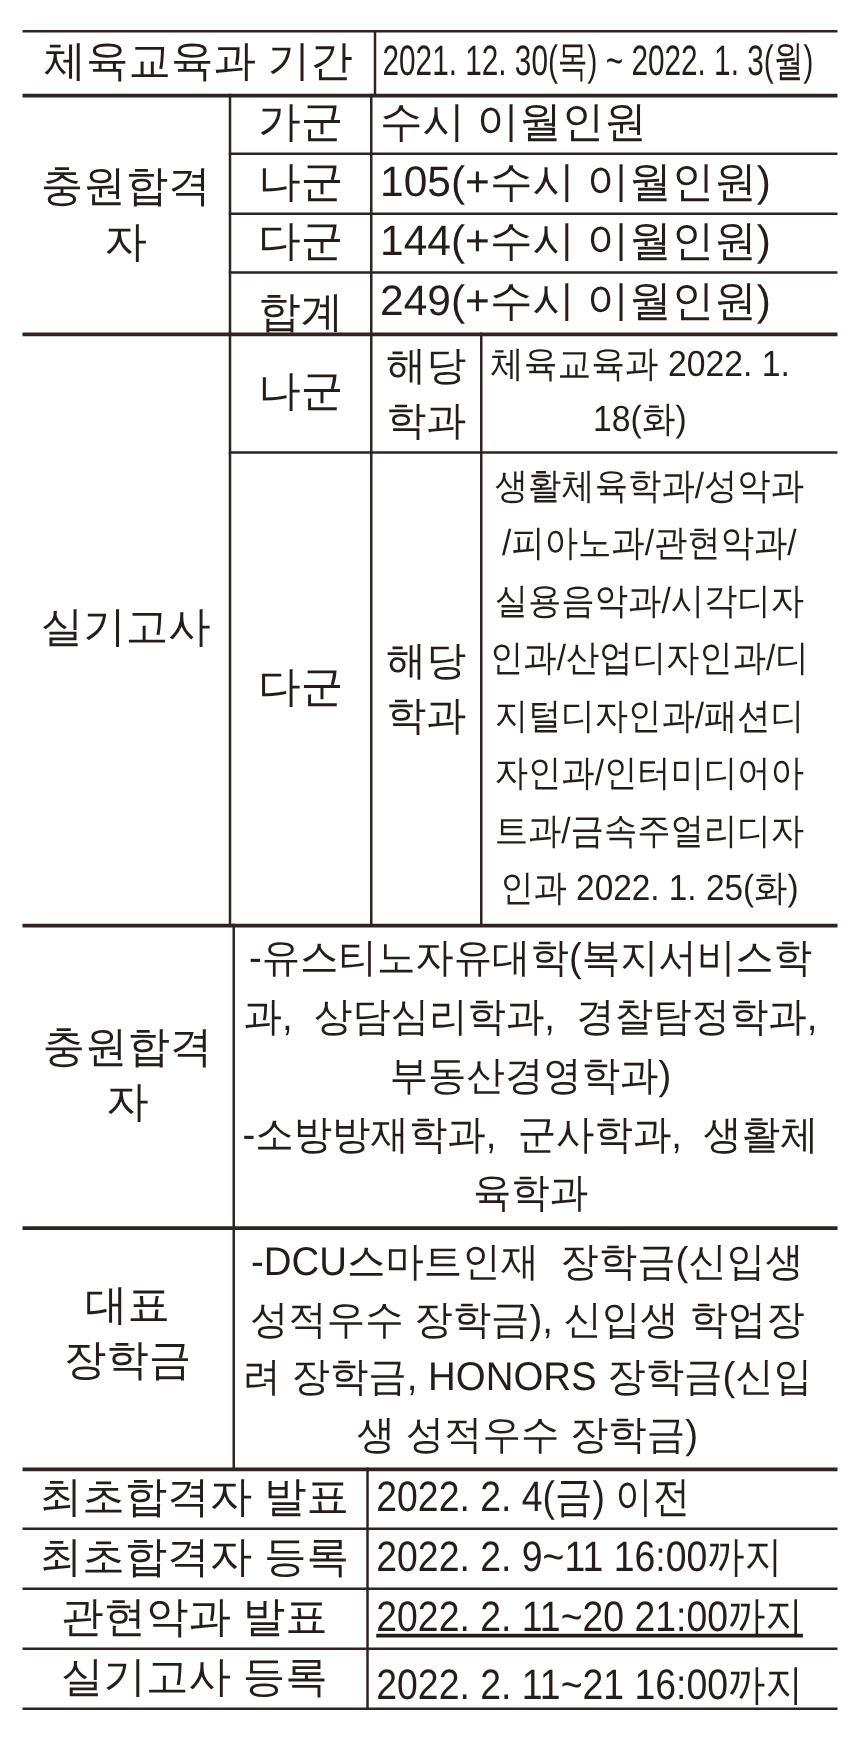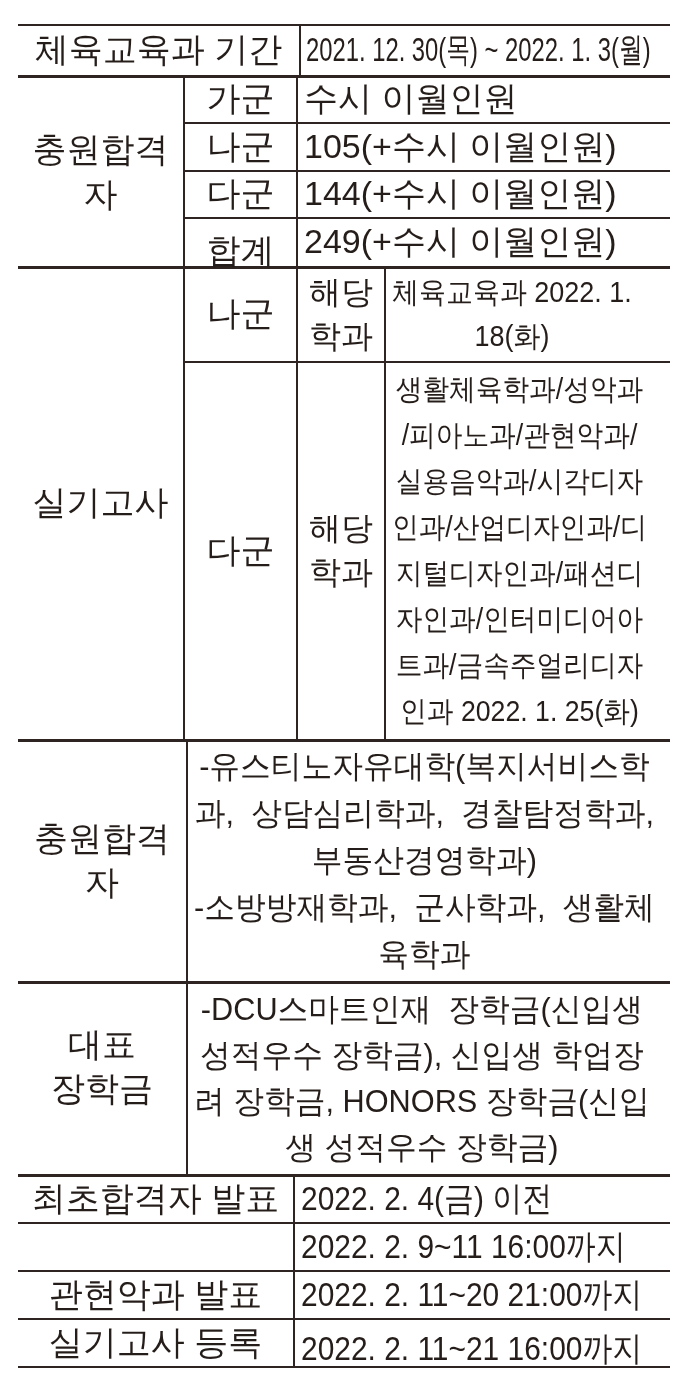--- a/index.html
+++ b/index.html
@@ -160,27 +160,30 @@
 려 장학금, HONORS 장학금(신입
 생 성적우수 장학금)</span>
   </div>
 
   <div class="cell c-center" style="left:18px;top:1174px;width:275px;height:48px;">
     <span>최초합격자 발표</span>
   </div>
   <div class="cell c-left" style="left:301px;top:1174px;width:369px;height:48px;">
     <span class="inner sx88">2022. 2. 4(금) 이전</span>
   </div>
+  <div class="cell c-center" style="left:18px;top:1222px;width:275px;height:48px;">
+    <span>최초합격자 등록</span>
+  </div>
   <div class="cell c-left" style="left:301px;top:1222px;width:369px;height:48px;">
     <span class="inner sx88">2022. 2. 9~11 16:00까지</span>
   </div>
   <div class="cell c-center" style="left:18px;top:1270px;width:275px;height:48px;">
     <span>관현악과 발표</span>
   </div>
-  <div class="cell c-left" style="left:301px;top:1270px;width:369px;height:48px;">
+  <div class="cell c-left" style="left:301px;top:1270px;width:369px;height:48px;text-decoration:underline;">
     <span class="inner sx88">2022. 2. 11~20 21:00까지</span>
   </div>
   <div class="cell c-center" style="left:18px;top:1318px;width:275px;height:48px;">
     <span>실기고사 등록</span>
   </div>
   <div class="cell c-left" style="left:301px;top:1318px;width:369px;height:60px;">
     <span class="inner sx88">2022. 2. 11~21 16:00까지</span>
   </div>
 
 </div>

